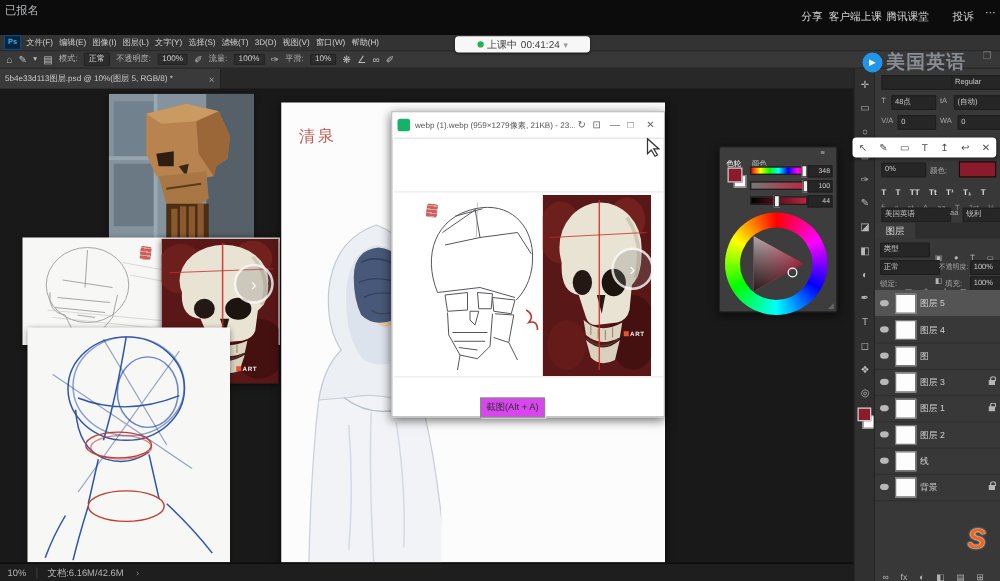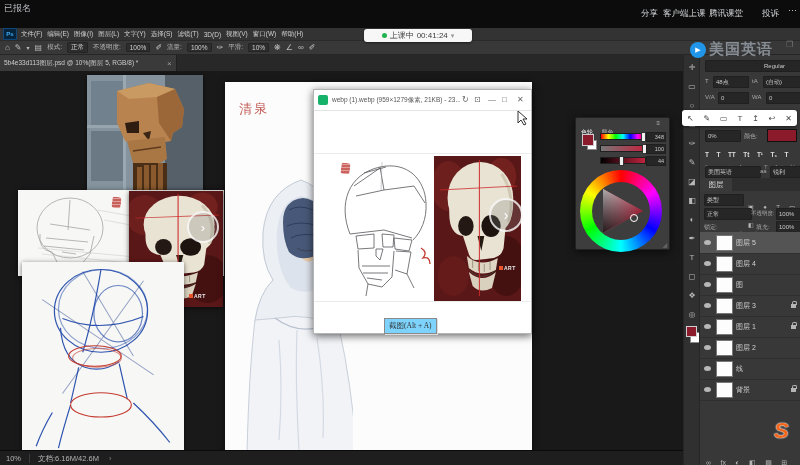--- a/index.html
+++ b/index.html
@@ -44,22 +44,22 @@
           letter-spacing:2px;transform:rotate(-2deg);opacity:.85;}
   
   #viewer{left:313px;top:89px;width:217px;height:243px;background:#ffffff;border:1px solid #b5b5b5;
           box-shadow:0 2px 8px rgba(0,0,0,.6);z-index:30;}
   #viewer .tbar{position:absolute;left:0;top:0;width:100%;height:20px;border-bottom:1px solid #e4e4e4;background:#fff;}
   #viewer .appic{position:absolute;left:4px;top:5px;width:10px;height:10px;background:#17b26a;border-radius:2px;}
   #viewer .ttl{position:absolute;left:18px;top:6px;font-size:6.5px;color:#555;white-space:nowrap;overflow:hidden;width:128px;}
   .wctl{position:absolute;top:5px;font-size:8px;color:#666;cursor:pointer;}
   .vline{position:absolute;left:0;width:100%;height:1px;background:#ececec;}
   
-  #tooltip{left:384px;top:318px;z-index:80;background:#7dd3fc;border:1px solid #8a8a8a;box-shadow:1px 1px 0 #ddd;
-           font-size:7.5px;color:#333;padding:2px 4px;font-family:Liberation Serif, serif;}
+  #tooltip{left:384px;top:318px;z-index:80;background:#d946ef;border:1px solid #8a8a8a;box-shadow:1px 1px 0 #ddd;
+           font-size:7.5px;color:#333;padding:2px 4px;}
   
   #toolbox{left:683px;top:55px;width:16px;height:410px;background:#303030;border-right:1px solid #262626;
            border-left:1px solid #262626;}
   .tool{position:absolute;left:0;width:16px;text-align:center;font-size:8px;color:#b8b8b8;cursor:pointer;line-height:10px;}
   .swfg{position:absolute;left:2px;top:271px;width:9px;height:9px;background:#8b1a2a;border:1px solid #d0d0d0;z-index:2;cursor:pointer;}
   .swbg{position:absolute;left:6px;top:277px;width:9px;height:9px;background:#ffffff;border:1px solid #888;cursor:pointer;}
   
   #annbar{left:682px;top:110px;width:115px;height:16px;background:#ffffff;border-radius:3px;z-index:45;
           box-shadow:0 1px 3px rgba(0,0,0,.5);display:flex;align-items:center;justify-content:space-around;}
   #annbar span{font-size:8px;color:#4a4a4a;cursor:pointer;}

